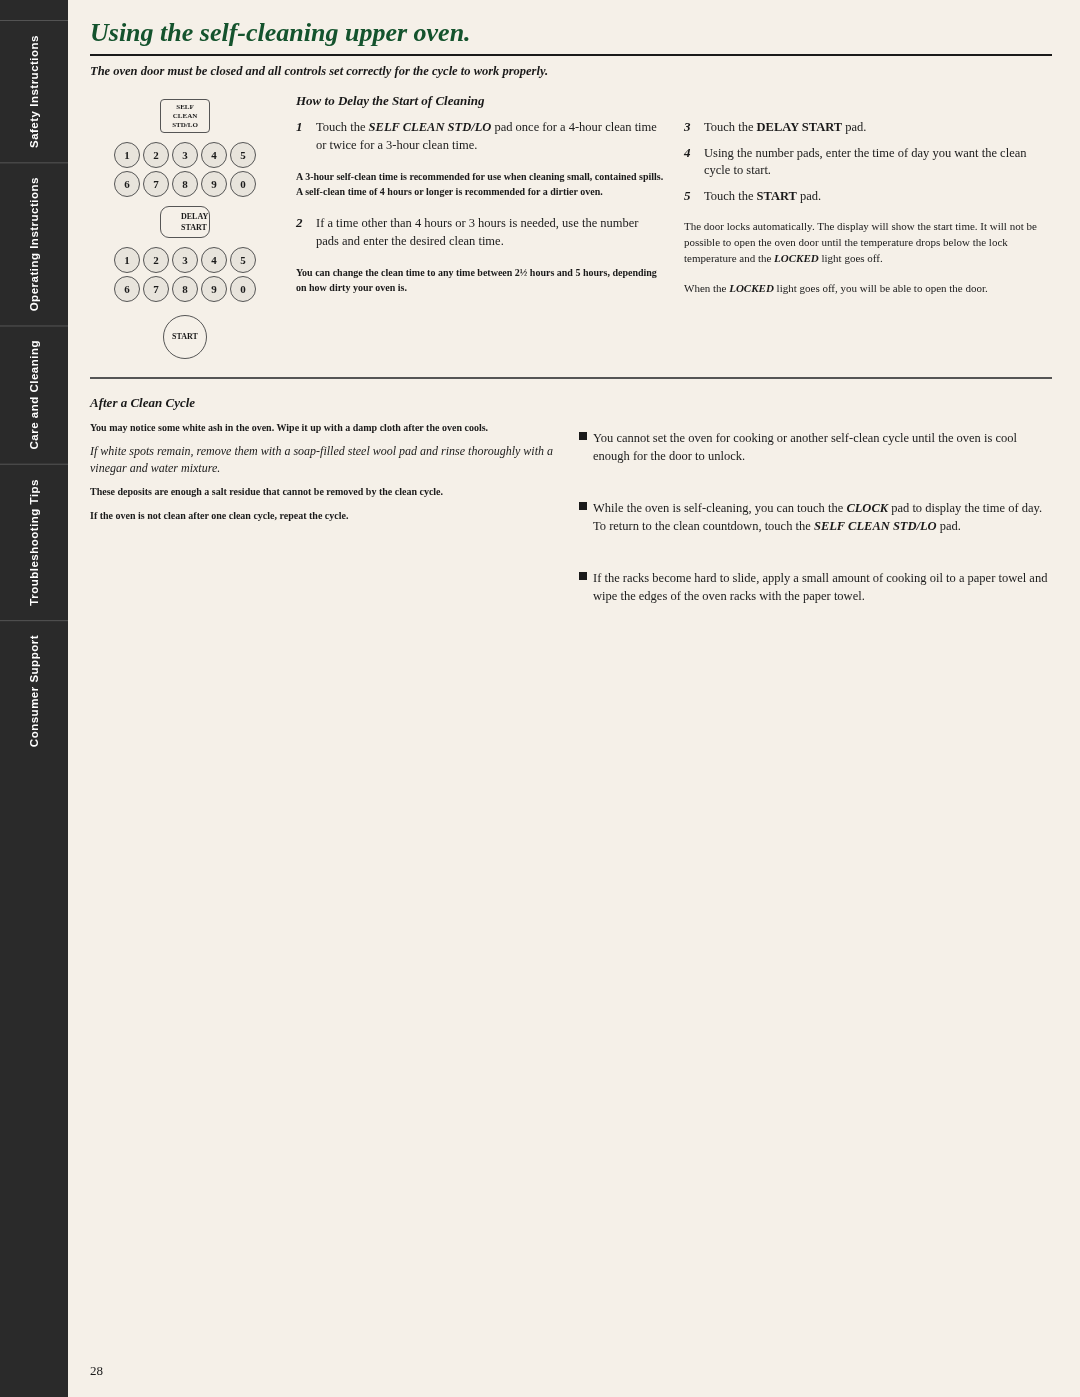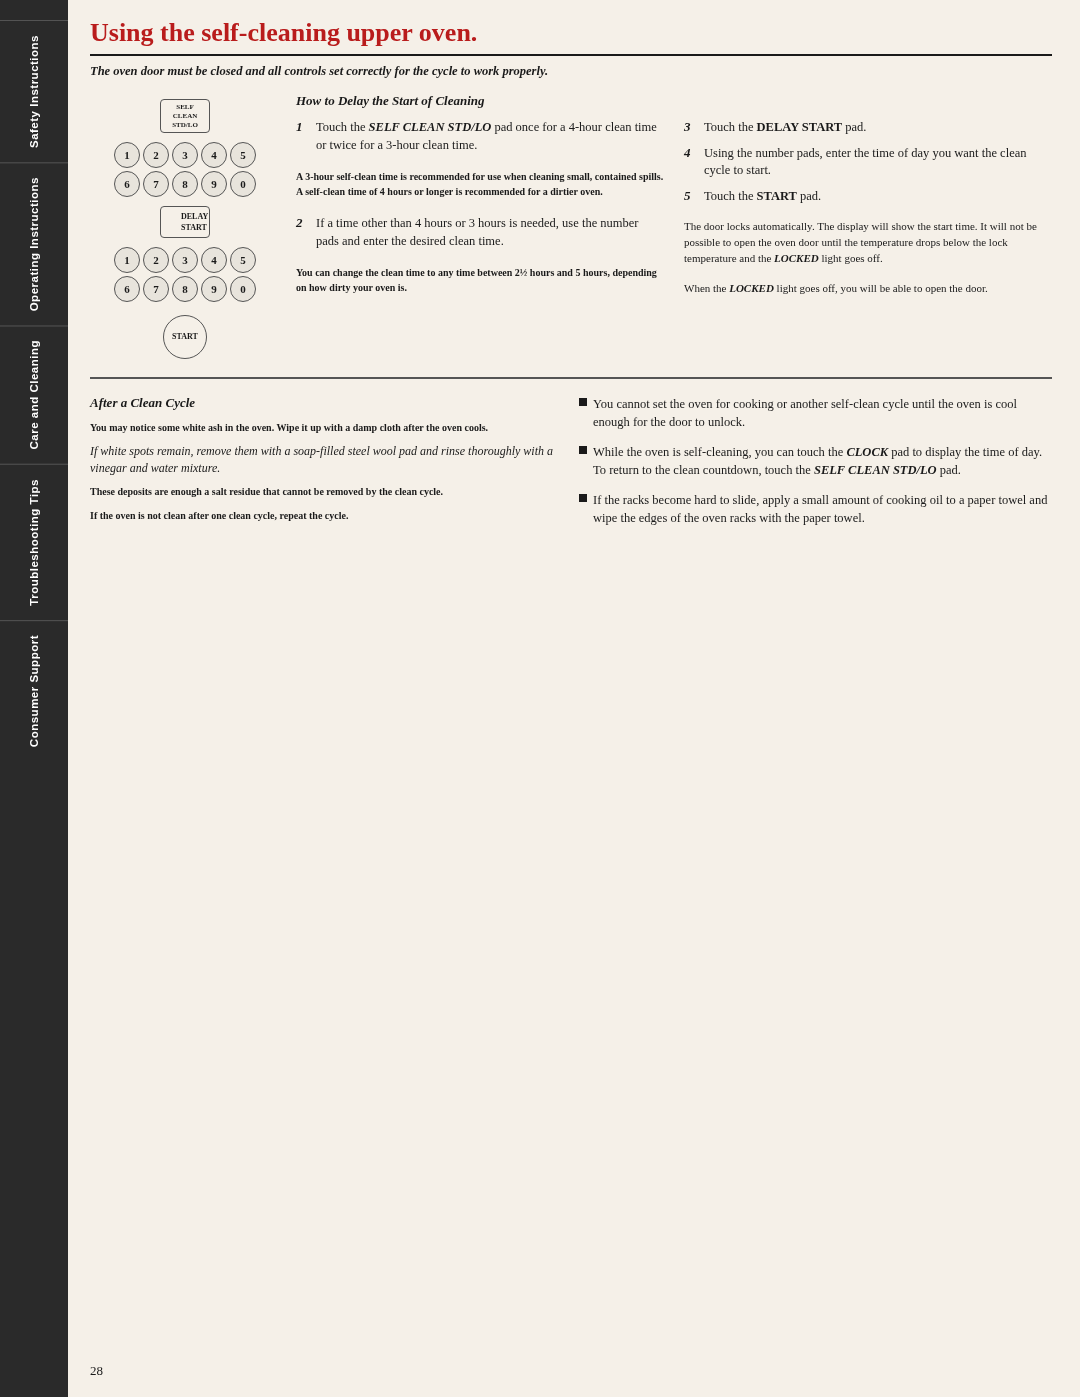--- a/index.html
+++ b/index.html
@@ -49,22 +49,23 @@
       flex: 1;
       display: flex;
       flex-direction: column;
       padding: 18px 28px 18px 22px;
       height: 1397px;
       overflow: hidden;
     }
 
     .page-title {
       font-size: 26px;
-      font-weight: bold;
-      color: #b91c1c;
+      font-style: italic;
+      font-weight: bold;
+      color: #14532d;
       border-bottom: 2px solid #1a1a1a;
       padding-bottom: 6px;
       margin-bottom: 8px;
     }
 
     .subtitle {
       font-style: italic;
       font-size: 12.5px;
       font-weight: bold;
       margin-bottom: 14px;
@@ -105,21 +106,21 @@
       display: flex;
       align-items: center;
       justify-content: center;
       font-size: 11px;
       font-weight: bold;
       background: #e8e4dc;
     }
 
     .delay-btn {
       border: 1.5px solid #555;
-      border-radius: 4px;
+      border-radius: 9px;
       padding: 4px 20px;
       text-align: center;
       font-size: 8.5px;
       font-weight: bold;
       width: 50px;
       line-height: 1.2;
     }
 
     .start-btn {
       border: 1.5px solid #555;
@@ -228,20 +229,21 @@
       margin: 0;
     }
 
     .bullet-list li {
       display: flex;
       align-items: flex-start;
       gap: 6px;
       margin-bottom: 12px;
       font-size: 12.5px;
       line-height: 1.45;
+      margin-top: 34px;
     }
 
     .bullet-square {
       width: 8px;
       height: 8px;
       background: #1a1a1a;
       flex-shrink: 0;
       margin-top: 3px;
     }
 

